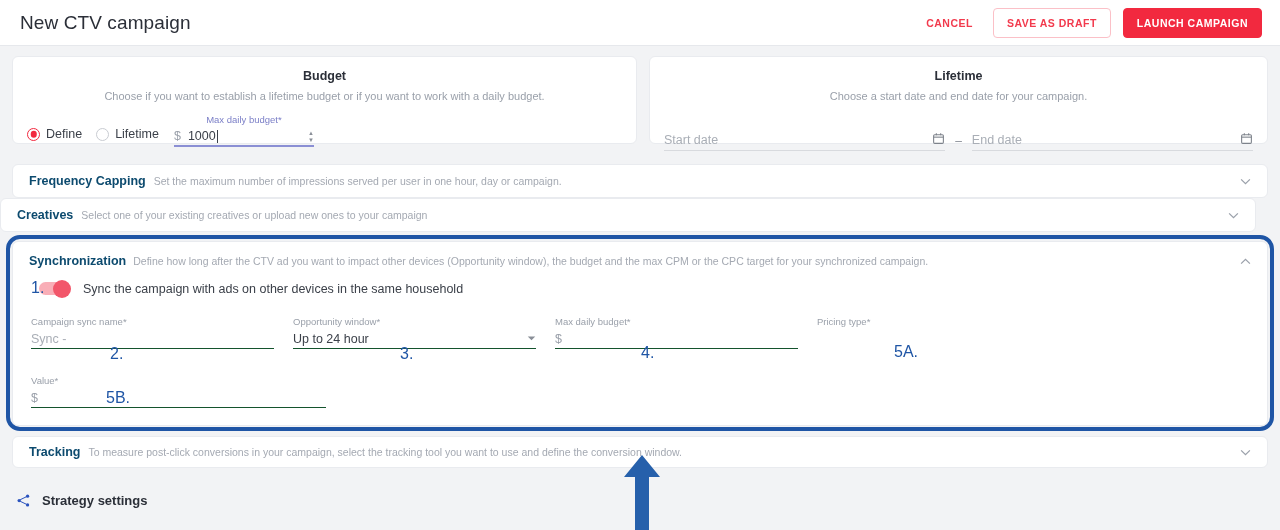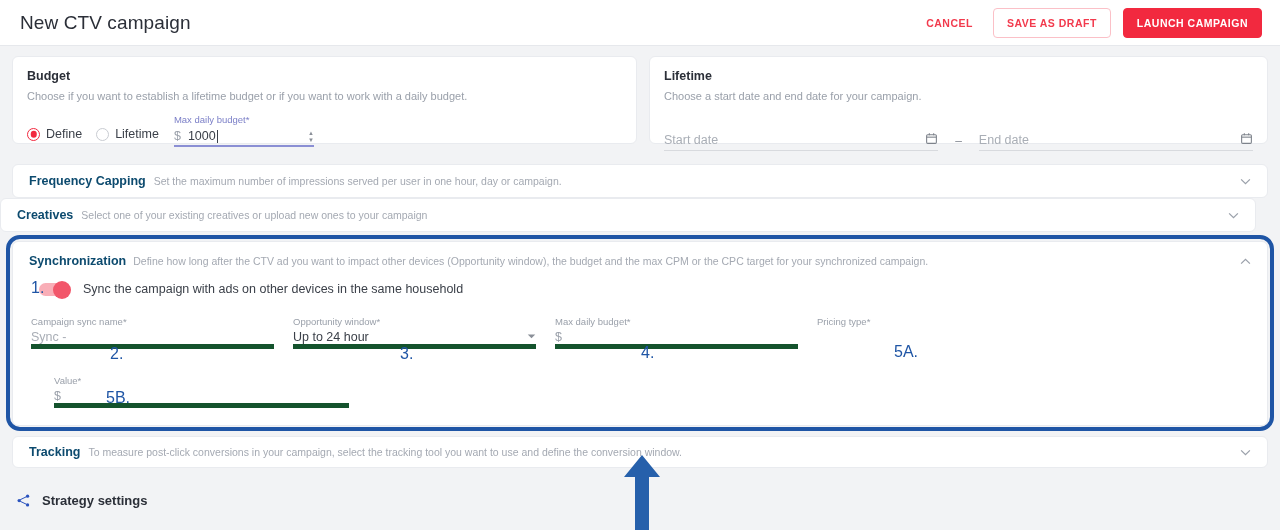--- a/index.html
+++ b/index.html
@@ -51,21 +51,21 @@
   .card-inner-title {
     font-size: 12.5px; font-weight: 700; color: #2b2f38;
   }
   .card-desc {
     font-size: 11px; color: #9aa0aa;
   }
 
   
   #budget-card { left: 12px; top: 56px; width: 625px; height: 88px; }
   #lifetime-card { left: 649px; top: 56px; width: 619px; height: 88px; }
-  .card-pad { padding: 12px 14px; }
+  .card-pad { padding: 12px 14px; text-align: center; }
   .budget-row {
     display: flex; align-items: flex-end; margin-top: 12px;
   }
   .radio-group { display: flex; align-items: center; gap: 14px; height: 26px; }
   .radio-item { display: flex; align-items: center; gap: 6px; cursor: pointer; }
   .radio-circle {
     width: 13px; height: 13px; border-radius: 50%;
     border: 1.6px solid #c9ccd2; display: inline-block; position: relative;
   }
   .radio-circle.checked { border-color: #f2293f; }
@@ -77,40 +77,40 @@
   .radio-label { font-size: 12.5px; color: #3b4049; }
 
   .field { position: relative; }
   .field-label {
     font-size: 9.5px; color: #9aa0aa; display: block; margin-bottom: 2px;
     white-space: nowrap;
   }
   .field-label.focused { color: #7b7fc7; }
   .field-line {
     display: flex; align-items: center;
-    border-bottom: 5px solid #14532d; height: 20px;
+    border-bottom: 1px solid #14532d; height: 20px;
     font-size: 12.5px; color: #3b4049;
   }
   .field-line.focused { border-bottom: 2px solid #8b8fd4; }
   .field-line .placeholder { color: #a9aeb6; }
   .currency { color: #9aa0aa; margin-right: 7px; }
   .caret {
     display: inline-block; width: 1px; height: 13px; background: #3b4049;
     margin-left: 1px;
   }
   .spinner {
     margin-left: auto; display: flex; flex-direction: column; align-items: center;
     gap: 1px; color: #8a8f98;
   }
   .spinner span { font-size: 6px; line-height: 6px; }
 
   #max-daily-field { margin-left: 15px; width: 140px; }
 
   
-  .date-row { display: flex; align-items: flex-end; margin-top: 28px; gap: 17px; }
+  .date-row { display: flex; align-items: flex-end; margin-top: 28px; gap: 10px; }
   .date-field {
     flex: 1; display: flex; align-items: center; height: 21px;
     border-bottom: 1px solid #d8dade; font-size: 12.5px; color: #a9aeb6;
   }
   .date-dash { color: #8a8f98; font-size: 12px; padding-bottom: 3px; }
   .cal-icon { margin-left: auto; }
 
   
   .panel {
     position: absolute; background: #fff; border: 1px solid #e9ebef;
@@ -132,39 +132,39 @@
     border: 4px solid #1f55a5; border-radius: 14px; pointer-events: none;
     z-index: 5;
   }
   #sync-panel {
     position: absolute; left: 12px; top: 241px; width: 1256px; height: 185px;
     background: #fff; border: 1px solid #e9ebef; border-radius: 6px;
   }
   .sync-head { display: flex; align-items: center; padding: 12px 16px 0 16px; }
   .sync-head .panel-sub { margin-left: 7px; }
 
-  .toggle-row { display: flex; align-items: flex-end; padding: 14px 0 0 26px; }
+  .toggle-row { display: flex; align-items: flex-start; padding: 14px 0 0 26px; }
   .toggle {
     width: 30px; height: 13px; border-radius: 8px; background: #f9aeb7;
     position: relative; cursor: pointer; flex: none;
   }
   .toggle .knob {
     position: absolute; right: -2px; top: -2.5px;
     width: 18px; height: 18px; border-radius: 50%; background: #f2566a;
   }
   .toggle-label { font-size: 12.5px; color: #3b4049; margin-left: 14px; }
 
   
   .sync-fields { position: relative; padding: 0 18px; margin-top: 20px; }
   .sync-row { display: flex; gap: 19px; }
   .sync-field { position: relative; }
   .w1 { width: 243px; }
   .sel-arrow { margin-left: auto; color: #8a8f98; font-size: 7px; line-height: 1; }
   .sync-row2 { margin-top: 26px; }
-  .w2 { width: 295px; margin-left: 23px; }
+  .w2 { width: 295px; }
 
   
   .ann {
     position: absolute; color: #1f55a5; font-size: 16px; font-weight: 400;
     font-family: "Liberation Sans", sans-serif; z-index: 6; pointer-events: none;
   }
   #ann1 { left: 31px; top: 279px; }
   #ann2 { left: 110px; top: 345px; }
   #ann3 { left: 400px; top: 345px; }
   #ann4 { left: 641px; top: 344px; }

